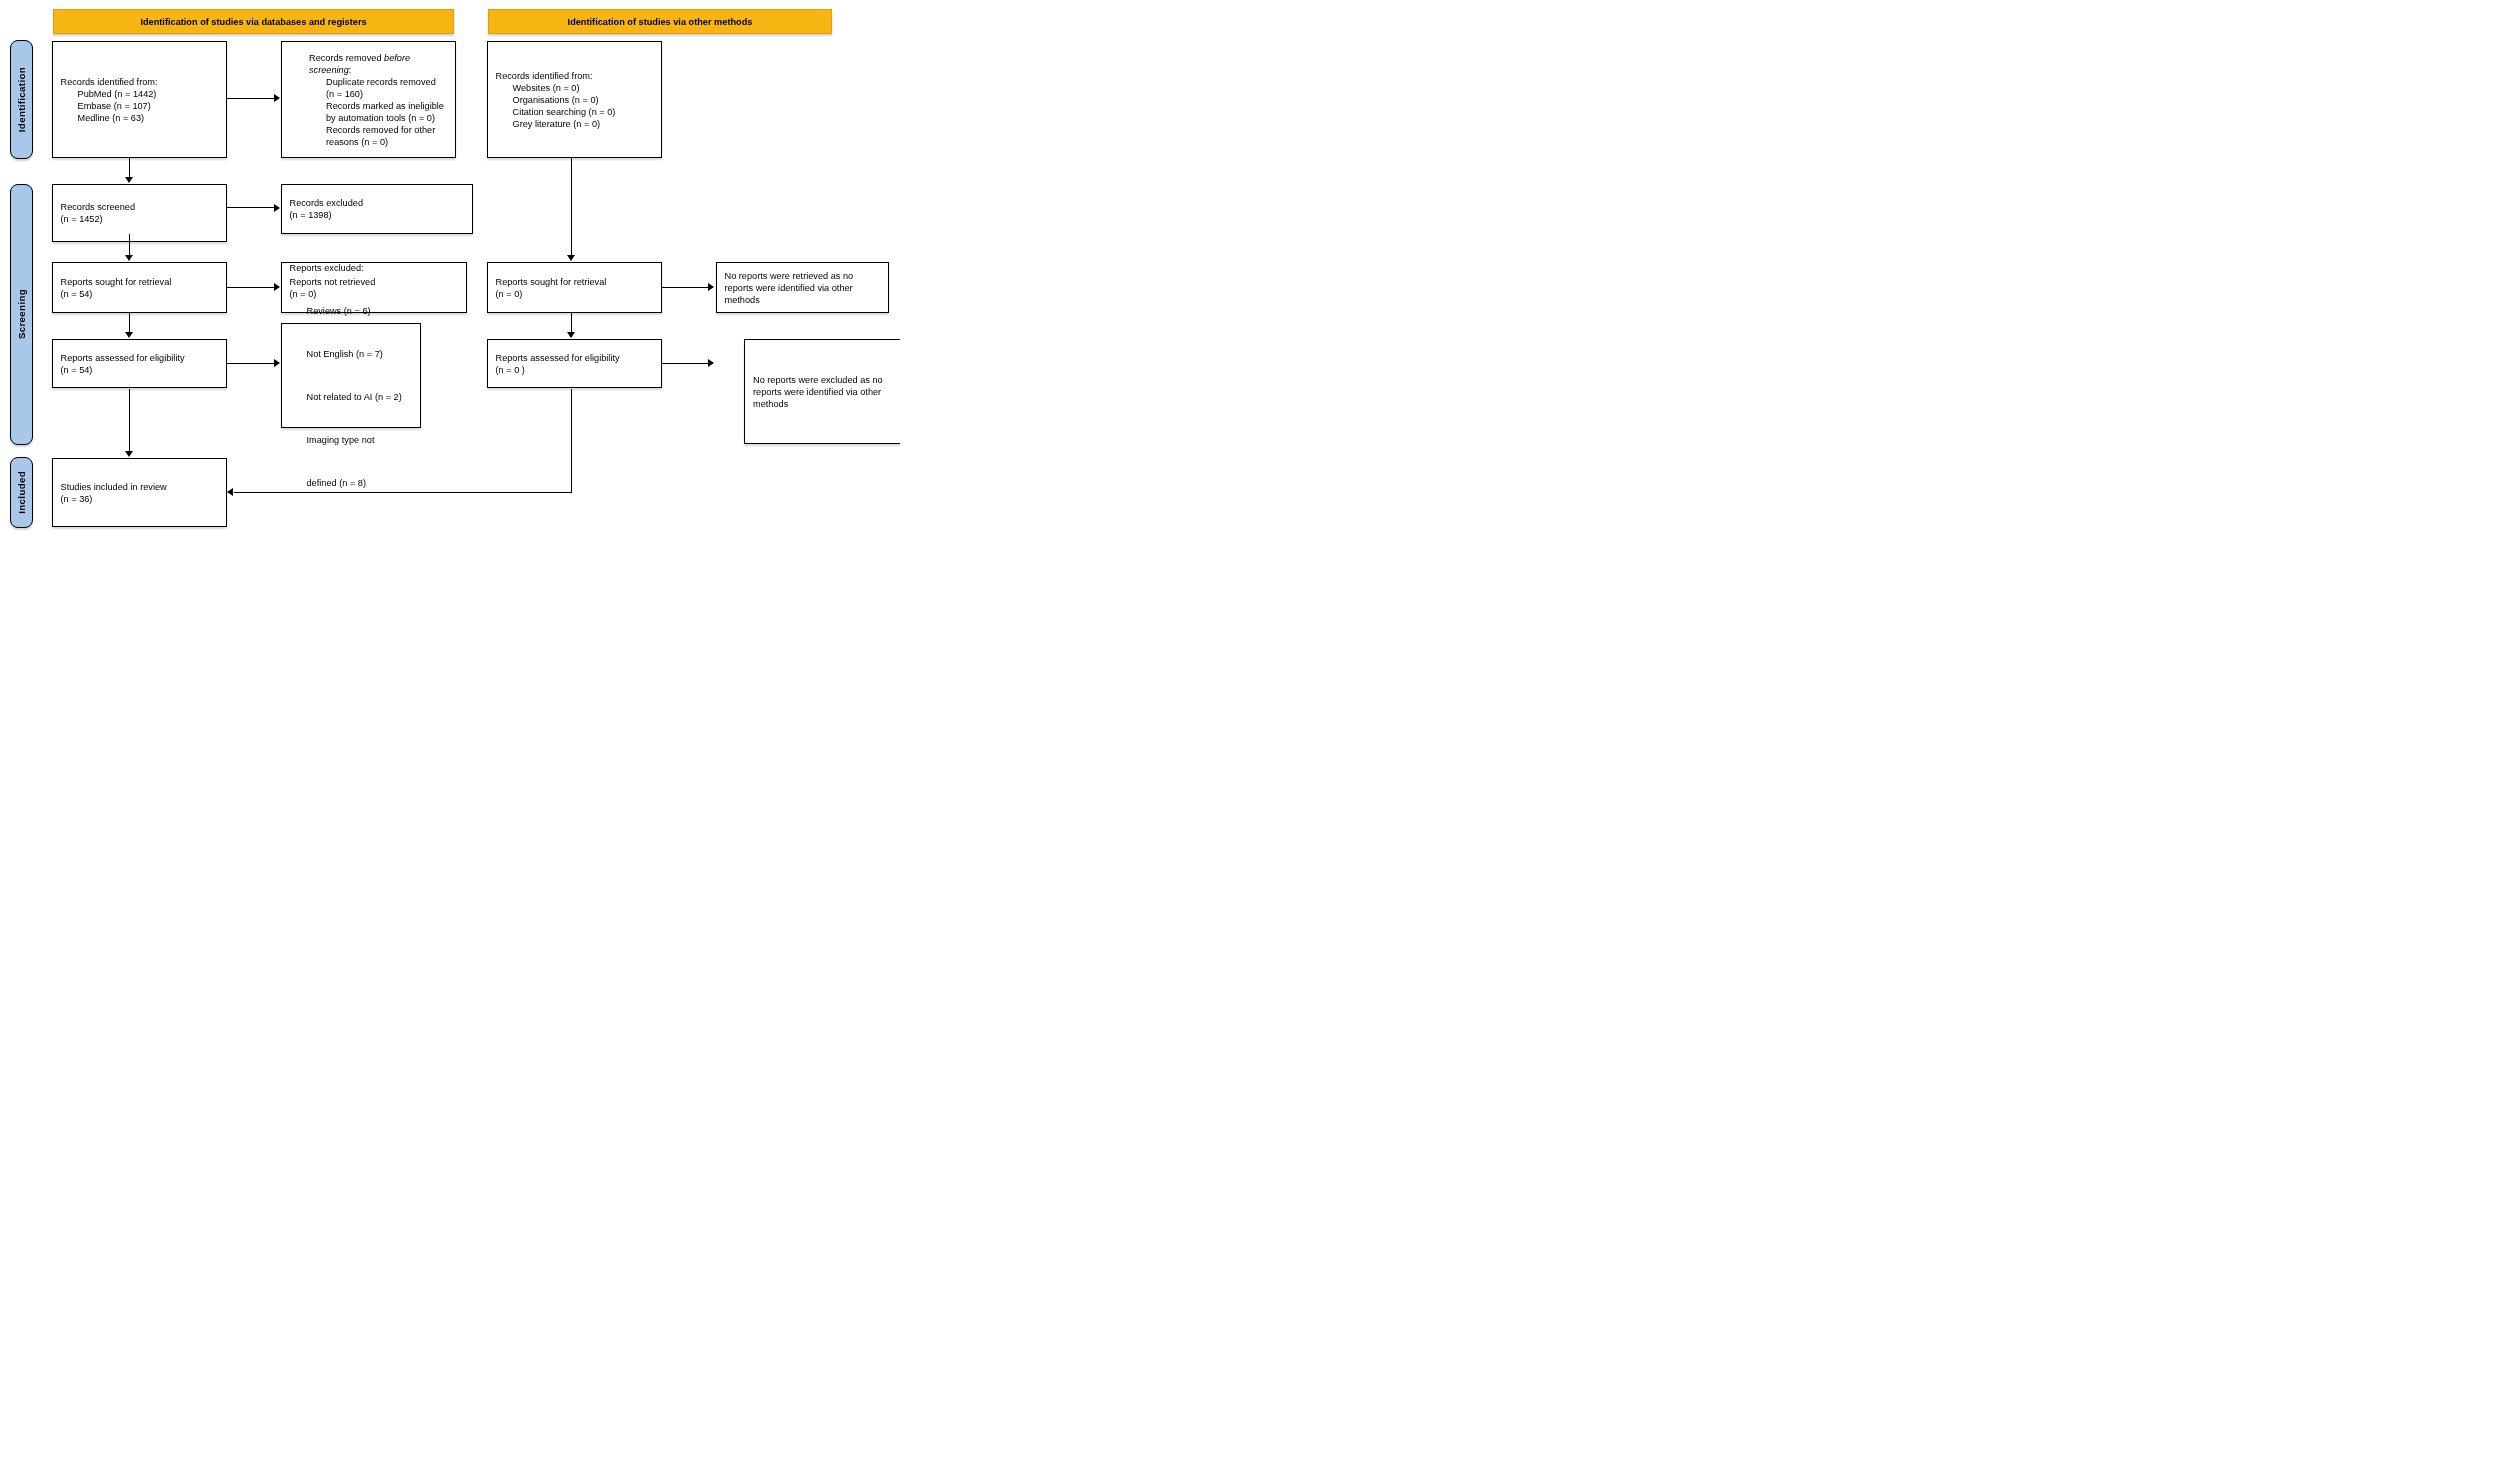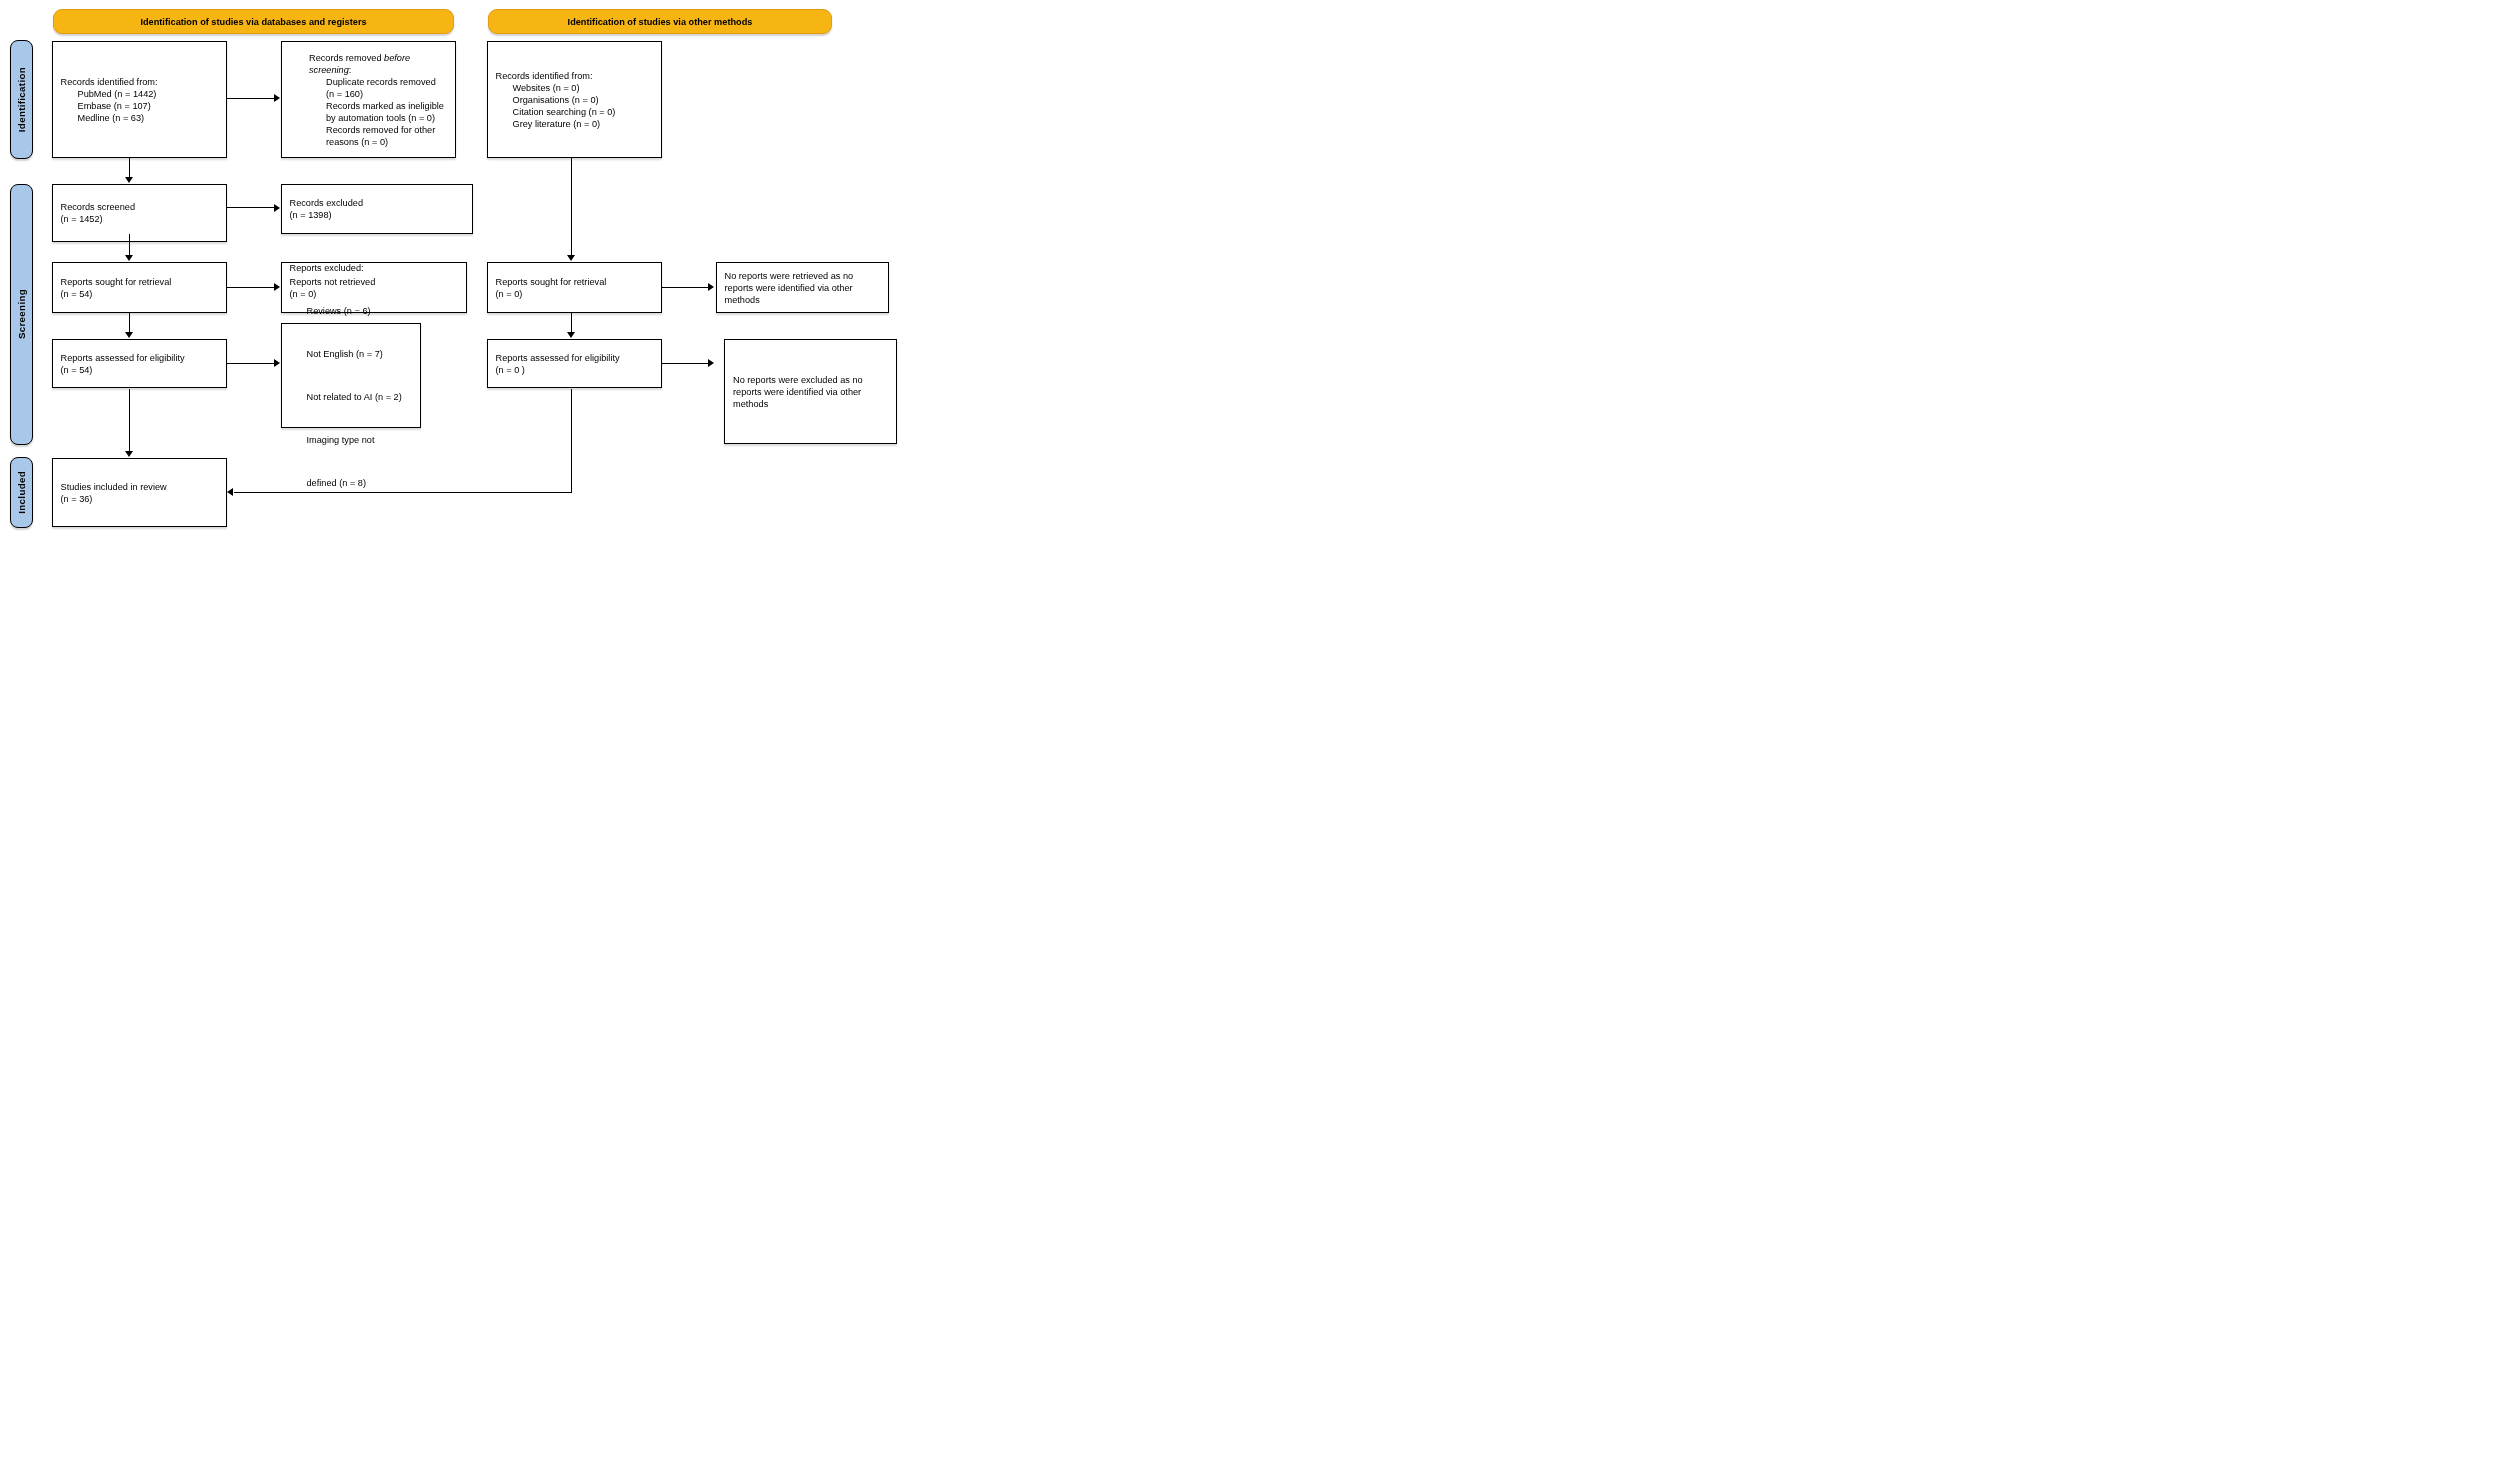--- a/index.html
+++ b/index.html
@@ -13,21 +13,21 @@
     width: 900px;
     height: 532px;
     background: #ffffff;
     overflow: hidden;
   }
   
   .hdr {
     position: absolute;
     background: var(--header-fill, #F7B514);
     border: 1.1px solid var(--header-border, #E09C10);
-    border-radius: 9px;
+    border-radius: 0;
     box-sizing: border-box;
     display: flex;
     align-items: center;
     justify-content: center;
     font-weight: bold;
     font-size: 9.2px;
     color: #000;
     box-shadow: 0 1.7px 1.7px rgba(0,0,0,0.18);
   }
   #hdr-databases { left: 53px;  top: 9.2px; width: 401px; height: 25px; }
@@ -82,21 +82,21 @@
   #box-records-identified-other     { left: 487px;  top: 41px;  width: 175px; height: 117px; }
   #box-records-screened             { left: 52px;   top: 184px; width: 175px; height: 58px;  }
   #box-records-excluded             { left: 281px;  top: 184px; width: 192px; height: 50px;  }
   #box-reports-sought-db            { left: 52px;   top: 262px; width: 175px; height: 51px;  }
   #box-reports-not-retrieved        { left: 281px;  top: 262px; width: 186px; height: 51px;  }
   #box-reports-sought-other         { left: 487px;  top: 262px; width: 175px; height: 51px;  }
   #box-no-reports-retrieved         { left: 716px; top: 262px; width: 173px; height: 51px;  }
   #box-reports-assessed-db          { left: 52px;   top: 339px; width: 175px; height: 49px;  }
   #box-reports-excluded-reasons     { left: 281px;  top: 323px; width: 140px; height: 105px; gap: 31px; }
   #box-reports-assessed-other       { left: 487px;  top: 339px; width: 175px; height: 49px;  }
-  #box-no-reports-excluded          { left: 724px; top: 339px; width: 173px; height: 105px; padding-left: 8px; }
+  #box-no-reports-excluded          { left: 744px; top: 339px; width: 173px; height: 105px; padding-left: 8px; }
   #box-studies-included             { left: 52px;   top: 458px; width: 175px; height: 69px; }
 
   
   .hline { position: absolute; height: 1.1px; background: var(--arrow, #000); }
   .vline { position: absolute; width: 1.1px;  background: var(--arrow, #000); }
   .tri-right {
     position: absolute; width: 0; height: 0;
     border-top: 4px solid transparent; border-bottom: 4px solid transparent;
     border-left: 6.9px solid var(--arrow, #000);
   }

